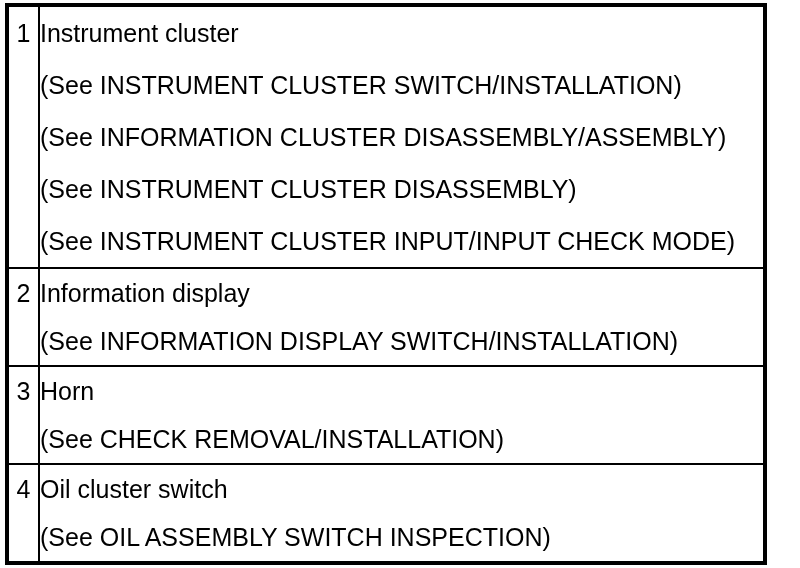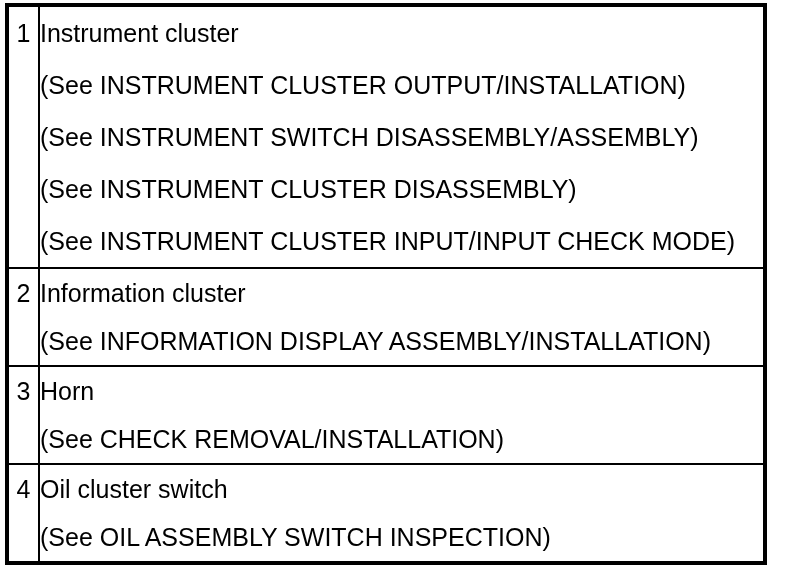--- a/index.html
+++ b/index.html
@@ -60,33 +60,33 @@
 
 <div class="page">
   <table class="doc-table">
     <tbody>
       <tr class="row-tall">
         <td class="num-cell">
           <div class="line">1</div>
         </td>
         <td class="desc-cell">
           <div class="line">Instrument cluster</div>
-          <div class="line">(See INSTRUMENT CLUSTER OUTPUT/INSTALLATION)</div>
-          <div class="line">(See INSTRUMENT SWITCH DISASSEMBLY/ASSEMBLY)</div>
+          <div class="line">(See INSTRUMENT CLUSTER SWITCH/INSTALLATION)</div>
+          <div class="line">(See INFORMATION CLUSTER DISASSEMBLY/ASSEMBLY)</div>
           <div class="line">(See INSTRUMENT CLUSTER DISASSEMBLY)</div>
           <div class="line">(See INSTRUMENT CLUSTER INPUT/INPUT CHECK MODE)</div>
         </td>
       </tr>
       <tr class="sm">
         <td class="num-cell">
           <div class="line">2</div>
         </td>
         <td class="desc-cell">
-          <div class="line">Information cluster</div>
-          <div class="line">(See INFORMATION DISPLAY ASSEMBLY/INSTALLATION)</div>
+          <div class="line">Information display</div>
+          <div class="line">(See INFORMATION DISPLAY SWITCH/INSTALLATION)</div>
         </td>
       </tr>
       <tr class="sm">
         <td class="num-cell">
           <div class="line">3</div>
         </td>
         <td class="desc-cell">
           <div class="line">Horn</div>
           <div class="line">(See CHECK REMOVAL/INSTALLATION)</div>
         </td>

